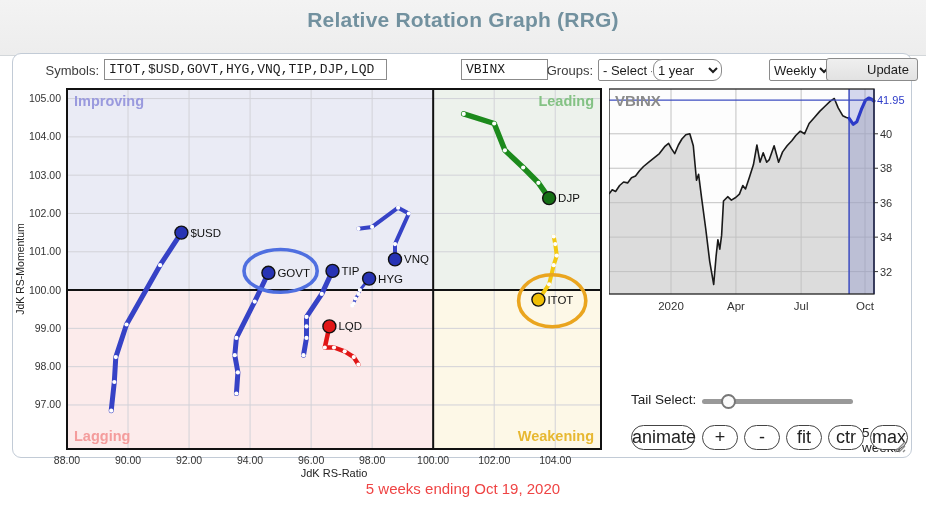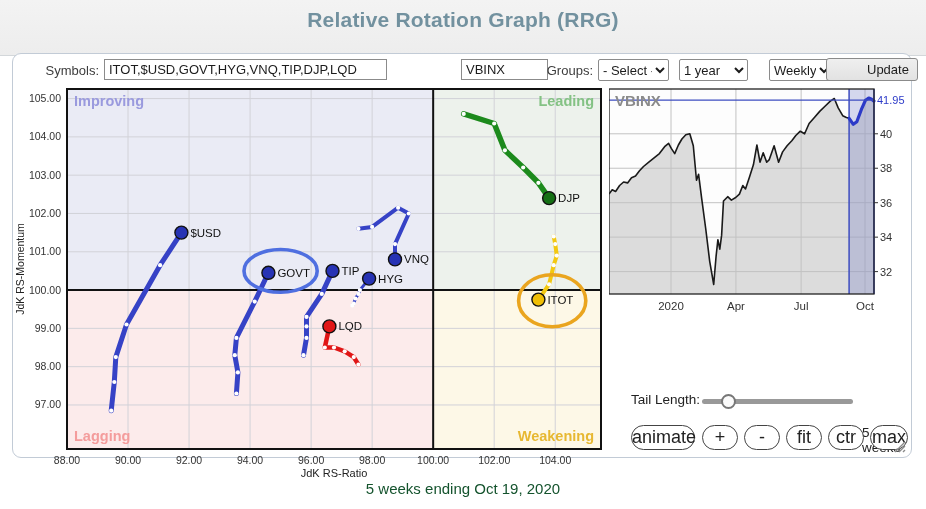--- a/index.html
+++ b/index.html
@@ -14,21 +14,21 @@
     line-height:40px; letter-spacing:.2px; }
 
   
   .panel { position:absolute; left:12px; top:53px; width:900px; height:405px;
     border:1.5px solid #c2cbd6; border-radius:9px; background:#fff; }
 
   
   .tb-label { position:absolute; font-size:13px; color:#3c3c3c; top:9px; text-align:right; }
   .tb-input { position:absolute; top:5px; height:21px; border:1px solid #8b8b8b;
     background:#fff; font-size:13px; color:#1c1c1c; padding:0 4px;
-    font-family:Liberation Sans, sans-serif; }
+    font-family:Liberation Mono, monospace; }
   .tb-select { position:absolute; top:5px; height:22px; border:1px solid #8b8b8b;
     background:#fff; font-size:13px; color:#1c1c1c; border-radius:2px;
     font-family:"Liberation Sans","DejaVu Sans",sans-serif; }
   .tb-btn { position:absolute; top:4px; height:23px; border:1px solid #8b8b8b;
     background:linear-gradient(#efefef,#e2e2e2); border-radius:3px; font-size:13px;
     color:#1c1c1c; padding:0 8px; cursor:pointer;
     font-family:"Liberation Sans","DejaVu Sans",sans-serif; }
 
   .chart-svg { position:absolute; }
 
@@ -39,42 +39,42 @@
   .slider-thumb { position:absolute; width:15px; height:15px; border-radius:50%;
     background:#fbfbfb; border:2px solid #777; top:-5px; cursor:pointer; }
   .pill-btn { position:absolute; height:25px; background:#fff; border:1.5px solid #444;
     border-radius:13px; font-size:18px; color:#222; cursor:pointer;
     font-family:"Liberation Sans","DejaVu Sans",sans-serif; }
 
   .resize-handle { position:absolute; right:5px; bottom:4px; width:13px; height:13px;
     cursor:nwse-resize; }
 
   .footer { position:absolute; left:0; top:480px; width:926px; text-align:center;
-    font-size:15px; color:#14532d; }
+    font-size:15px; color:#ef4444; }
 </style>
 </head>
 <body>
 
 <div class="stage">
 
   <div class="titlebar">
     <h1>Relative Rotation Graph (RRG)</h1>
   </div>
 
   <div class="panel">
 
     <span class="tb-label" style="left:18px; width:68px;">Symbols:</span>
     <input class="tb-input" style="left: 91px; width: 283px;" value="ITOT,$USD,GOVT,HYG,VNQ,TIP,DJP,LQD">
     <span class="tb-label" style="left:372px; width:70px;margin-top:44px;">Benchmark:</span>
     <input class="tb-input" style="left: 448px; width: 87px;" value="VBINX">
     <span class="tb-label" style="left:528px; width:52px;">Groups:</span>
     <select class="tb-select" style="left:585px; width:71px;">
       <option>- Select -</option>
     </select>
-    <select class="tb-select" style="left:666px; width:69px;">
+    <select class="tb-select" style="left:640px; width:69px;border-radius:9px;">
       <option>1 year</option>
     </select>
     <select class="tb-select" style="left:740px; width:64px;margin-left:16px;">
       <option>Weekly</option>
     </select>
     <button class="tb-btn" style="left:813px;padding-left:40px;">Update</button>
 
     <svg id="rrg-svg" class="chart-svg" style="left:0; top:27px;" width="600" height="398">
         <rect x="54" y="8" width="366.1714285714286" height="201.0638297872339" fill="#eaebf5"></rect>
         <rect x="420.1714285714286" y="8" width="167.82857142857142" height="201.0638297872339" fill="#edf2ec"></rect>
@@ -222,21 +222,21 @@
         <text x="271" y="91.2436974789916" font-size="11" fill="#333">38</text>
         <line x1="265" y1="52.78991596638657" x2="269" y2="52.78991596638657" stroke="#333" stroke-width="1"></line>
         <text x="271" y="56.78991596638657" font-size="11" fill="#333">40</text>
         <text x="268" y="23.19747899159661" font-size="11" fill="#2c3ac8">41.95</text>
         <text x="62.010000000000005" y="229" text-anchor="middle" font-size="11.5" fill="#333">2020</text>
         <text x="126.93499999999999" y="229" text-anchor="middle" font-size="11.5" fill="#333">Apr</text>
         <text x="192.125" y="229" text-anchor="middle" font-size="11.5" fill="#333">Jul</text>
         <text x="255.98999999999998" y="229" text-anchor="middle" font-size="11.5" fill="#333">Oct</text>
       </svg>
 
-    <span class="tail-label" style="left:618px; top:338px;">Tail Length:</span>
+    <span class="tail-label" style="left:618px; top:338px;">Tail Select:</span>
     <div class="slider-track" style="left:689px; top:345px; width:151px;">
       <div class="slider-thumb" id="slider-thumb" style="left: calc(17% - 7px);"></div>
     </div>
     <span class="tail-value" style="left:849px; top:338px;margin-top:33px;">5 weeks</span>
 
     <button class="pill-btn" style="left:618px; top:371px; width:64px;">animate</button>
     <button class="pill-btn" style="left:689px; top:371px; width:36px;">+</button>
     <button class="pill-btn" style="left:731px; top:371px; width:36px;">-</button>
     <button class="pill-btn" style="left:773px; top:371px; width:36px;">fit</button>
     <button class="pill-btn" style="left:815px; top:371px; width:36px;">ctr</button>

